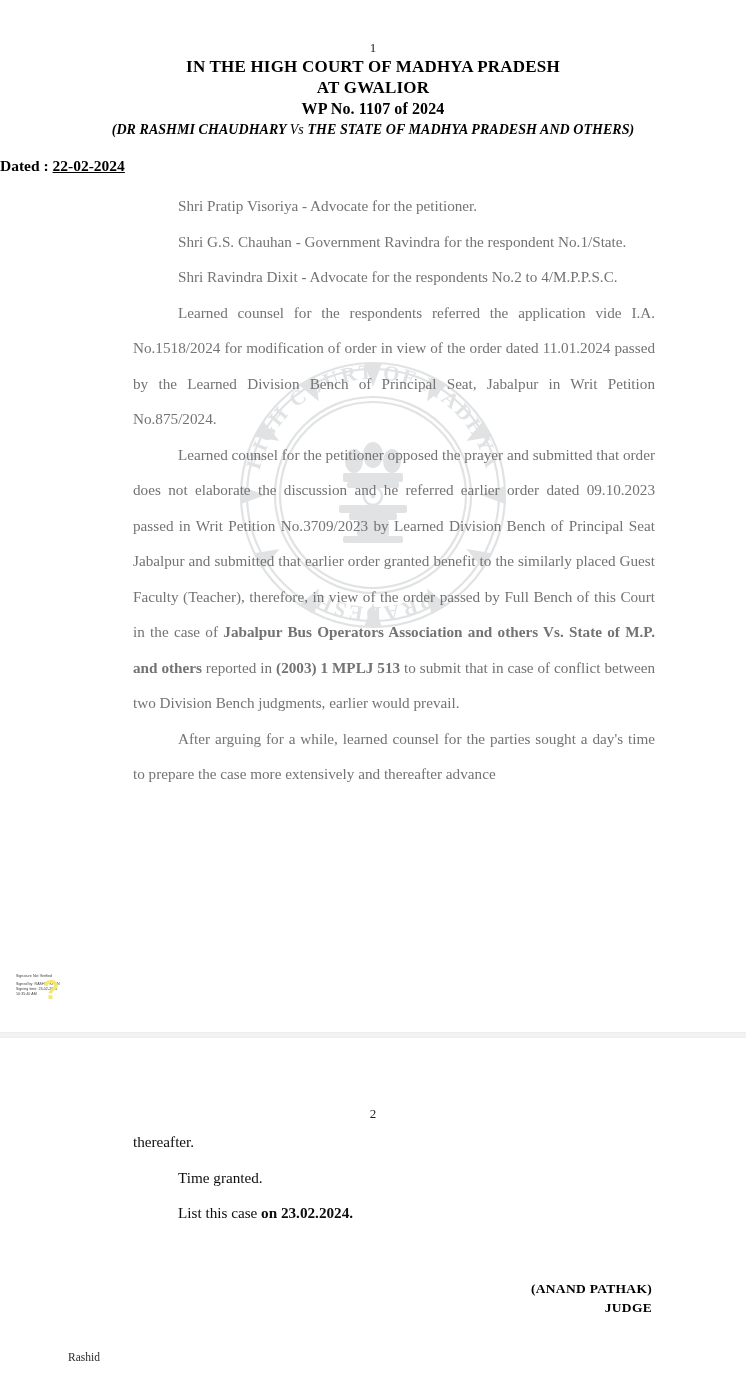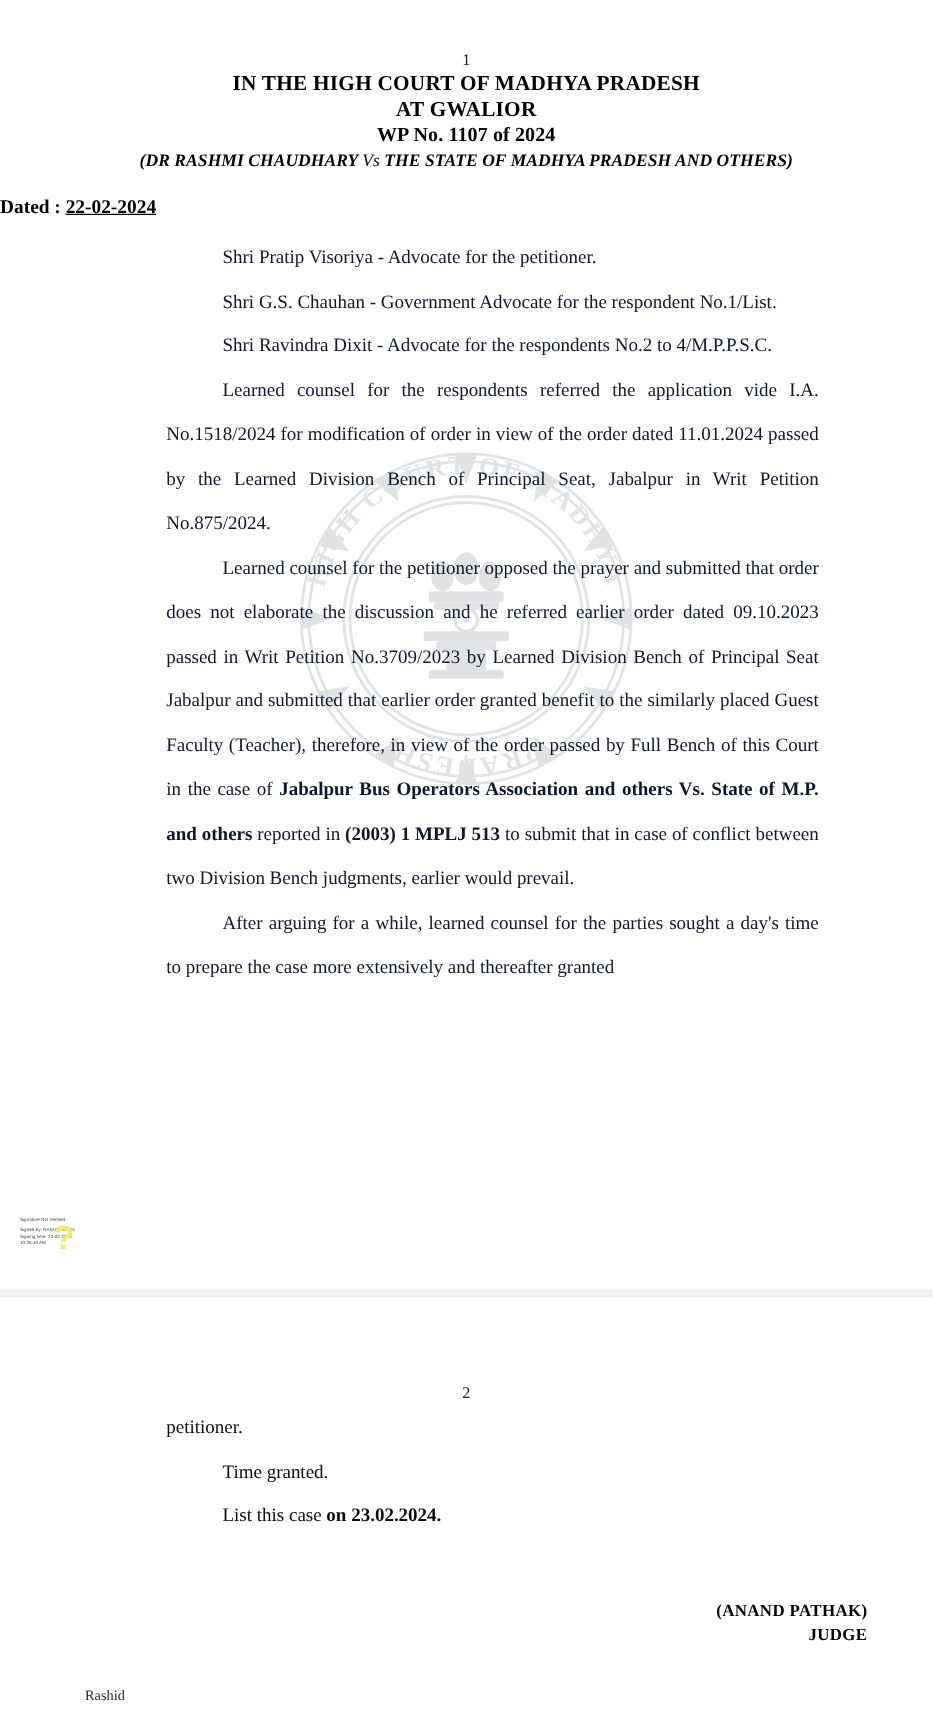--- a/index.html
+++ b/index.html
@@ -114,21 +114,21 @@
     padding: 0 91px 0 133px;
     margin-top: 12px;
   }
   p.para {
     margin: 0 0 0 0;
     text-align: justify;
     text-justify: inter-word;
     font-size: 15.2px;
     line-height: 35.5px;
     text-indent: 45px;
-    color: #0f172a;
+    color: #737373;
   }
   p.para b { font-weight: bold; }
 
   
   .signature-block {
     position: absolute;
     left: 16px;
     top: 974px;
     width: 78px;
     z-index: 3;
@@ -160,21 +160,21 @@
   .p2-line {
     font-size: 15.2px;
     line-height: 35.5px;
     color: #0d0d0d;
   }
   .p2-line.indented { padding-left: 45px; }
   .p2-line b { font-weight: bold; }
 
   .judge-block {
     margin-top: 48px;
-    padding-right: 52px;
+    padding-right: 94px;
     text-align: right;
     font-weight: bold;
     font-size: 13.5px;
     line-height: 19px;
     letter-spacing: 0.3px;
   }
   .footer-clerk {
     margin-top: 32px;
     padding-left: 68px;
     font-size: 11.5px;
@@ -257,25 +257,25 @@
         <span>THE STATE OF MADHYA PRADESH AND OTHERS)</span>
       </div>
 
       <div class="dated-line">
         <span>Dated :</span>
         <span class="date-value">22-02-2024</span>
       </div>
 
       <div class="body-block">
         <p class="para">Shri Pratip Visoriya - Advocate for the petitioner.</p>
-        <p class="para">Shri G.S. Chauhan - Government Advocate for the respondent No.1/List.</p>
+        <p class="para">Shri G.S. Chauhan - Government Ravindra for the respondent No.1/State.</p>
         <p class="para">Shri Ravindra Dixit - Advocate for the respondents No.2 to 4/M.P.P.S.C.</p>
         <p class="para">Learned counsel for the respondents referred the application vide I.A. No.1518/2024 for modification of order in view of the order dated 11.01.2024 passed by the Learned Division Bench of Principal Seat, Jabalpur in Writ Petition No.875/2024.</p>
         <p class="para"><span>Learned counsel for the petitioner opposed the prayer and submitted that order does not elaborate the discussion and he referred earlier order dated 09.10.2023 passed in Writ Petition No.3709/2023 by Learned Division Bench of Principal Seat Jabalpur and submitted that earlier order granted benefit to the similarly placed Guest Faculty (Teacher), therefore, in view of the order passed by Full Bench of this Court in the case of </span><b>Jabalpur Bus Operators Association and others Vs. State of M.P. and others</b><span> reported in </span><b>(2003) 1 MPLJ 513</b><span> to submit that in case of conflict between two Division Bench judgments, earlier would prevail.</span></p>
-        <p class="para">After arguing for a while, learned counsel for the parties sought a day's time to prepare the case more extensively and thereafter granted</p>
+        <p class="para">After arguing for a while, learned counsel for the parties sought a day's time to prepare the case more extensively and thereafter advance</p>
       </div>
     </div>
 
     <div class="signature-block">
       <div class="sig-line sig-verified">Signature Not Verified</div>
       <div class="sig-line">Signed by: RASHID KHAN</div>
       <div class="sig-line">Signing time: 23-02-2024</div>
       <div class="sig-line">10:35:40 AM</div>
       <div class="sig-mark">
         <svg viewBox="0 0 22 28" xmlns="http://www.w3.org/2000/svg">
@@ -285,21 +285,21 @@
     </div>
   </div>
 
   <div class="page-gap"></div>
 
   <div class="page page-two">
     <div class="content">
       <div class="page-number">2</div>
 
       <div class="p2-body">
-        <div class="p2-line">petitioner.</div>
+        <div class="p2-line">thereafter.</div>
         <div class="p2-line indented">Time granted.</div>
         <div class="p2-line indented"><span>List this case </span><b>on 23.02.2024.</b></div>
       </div>
 
       <div class="judge-block">
         <div>(ANAND PATHAK)</div>
         <div>JUDGE</div>
       </div>
 
       <div class="footer-clerk">Rashid</div>

